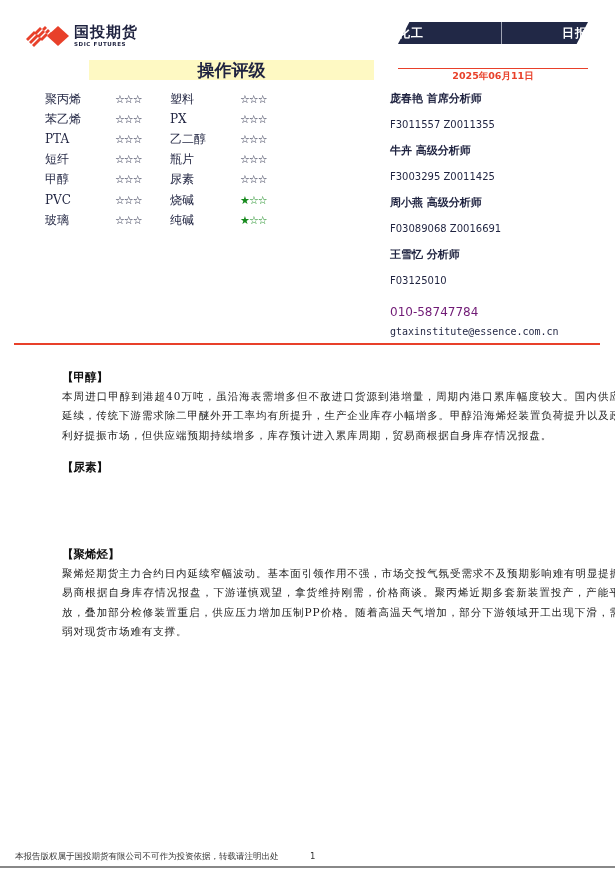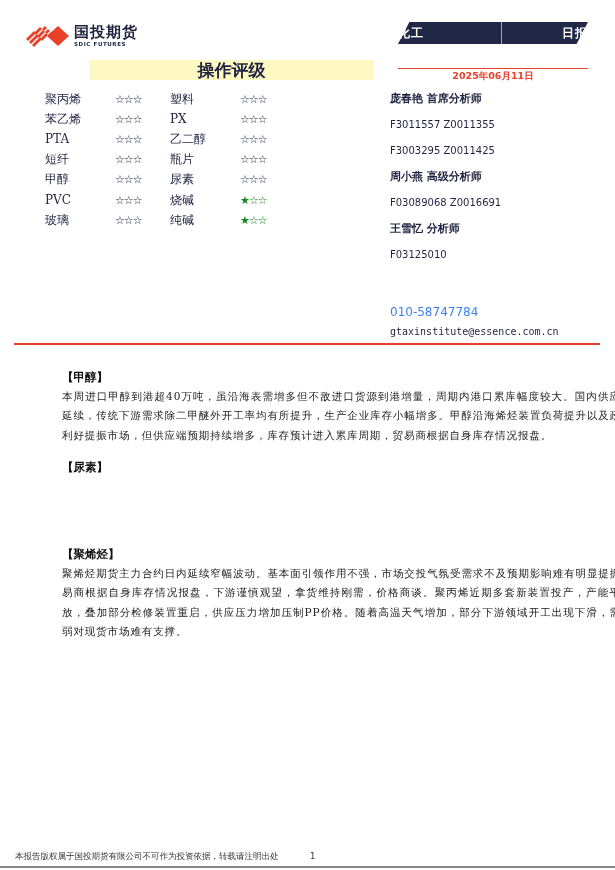--- a/index.html
+++ b/index.html
@@ -28,21 +28,21 @@
   .cell-name { width: 70px; }
   .cell-stars { width: 55px; font-family: "DejaVu Sans", sans-serif; font-size: 11px; letter-spacing: -1px; color: #1f2340; }
   .cell-name2 { width: 70px; }
   .star-filled { color: #178a1e; }
   .star-green-empty { color: #178a1e; }
 
   
   .analysts { position: absolute; left: 390px; top: 90px; width: 220px; }
   .analyst-name { font-weight: bold; font-size: 11px; height: 26px; line-height: 18px; }
   .analyst-id { font-family: "DejaVu Sans", sans-serif; font-size: 10px; height: 26px; line-height: 18px; color: #1f2340; }
-  .contact-phone { position: absolute; left: 390px; top: 305px; font-family: "DejaVu Sans", sans-serif; font-size: 12px; color: #3b82f6; }
+  .contact-phone { position: absolute; left: 390px; top: 305px; font-family: "DejaVu Sans", sans-serif; font-size: 12px; color: #701a75; }
   .contact-email { position: absolute; left: 390px; top: 326px; font-family: "DejaVu Sans Mono", monospace; font-size: 10px; color: #1f2340; }
   .main-line { position: absolute; left: 14px; top: 343px; width: 586px; height: 2px; background: #e8402a; }
 
   
   .section { position: absolute; left: 18px; width: 582px; margin-left: 44px; }
   .section-title { font-weight: bold; font-size: 11.5px; height: 19px; line-height: 19px; color: #111; }
   .section-body { font-size: 10.5px; line-height: 19.3px; color: #222; letter-spacing: 0.9px; text-align: justify; }
   .sec1 { top: 368px; }
   .sec2 { top: 458px; }
   .sec3 { top: 545px; }
@@ -129,20 +129,21 @@
     <span class="cell-name">玻璃</span>
     <span class="cell-stars">☆☆☆</span>
     <span class="cell-name2">纯碱</span>
     <span class="cell-stars"><span class="star-filled">★</span><span class="star-green-empty">☆☆</span></span>
   </div>
 </div>
 
 <div class="analysts">
   <div class="analyst-name">庞春艳 首席分析师</div>
   <div class="analyst-id">F3011557 Z0011355</div>
+  <div class="analyst-name">牛卉 高级分析师</div>
   <div class="analyst-id">F3003295 Z0011425</div>
   <div class="analyst-name">周小燕 高级分析师</div>
   <div class="analyst-id">F03089068 Z0016691</div>
   <div class="analyst-name">王雪忆 分析师</div>
   <div class="analyst-id">F03125010</div>
 </div>
 <div class="contact-phone">010-58747784</div>
 <div class="contact-email">gtaxinstitute@essence.com.cn</div>
 <div class="main-line"></div>
 

